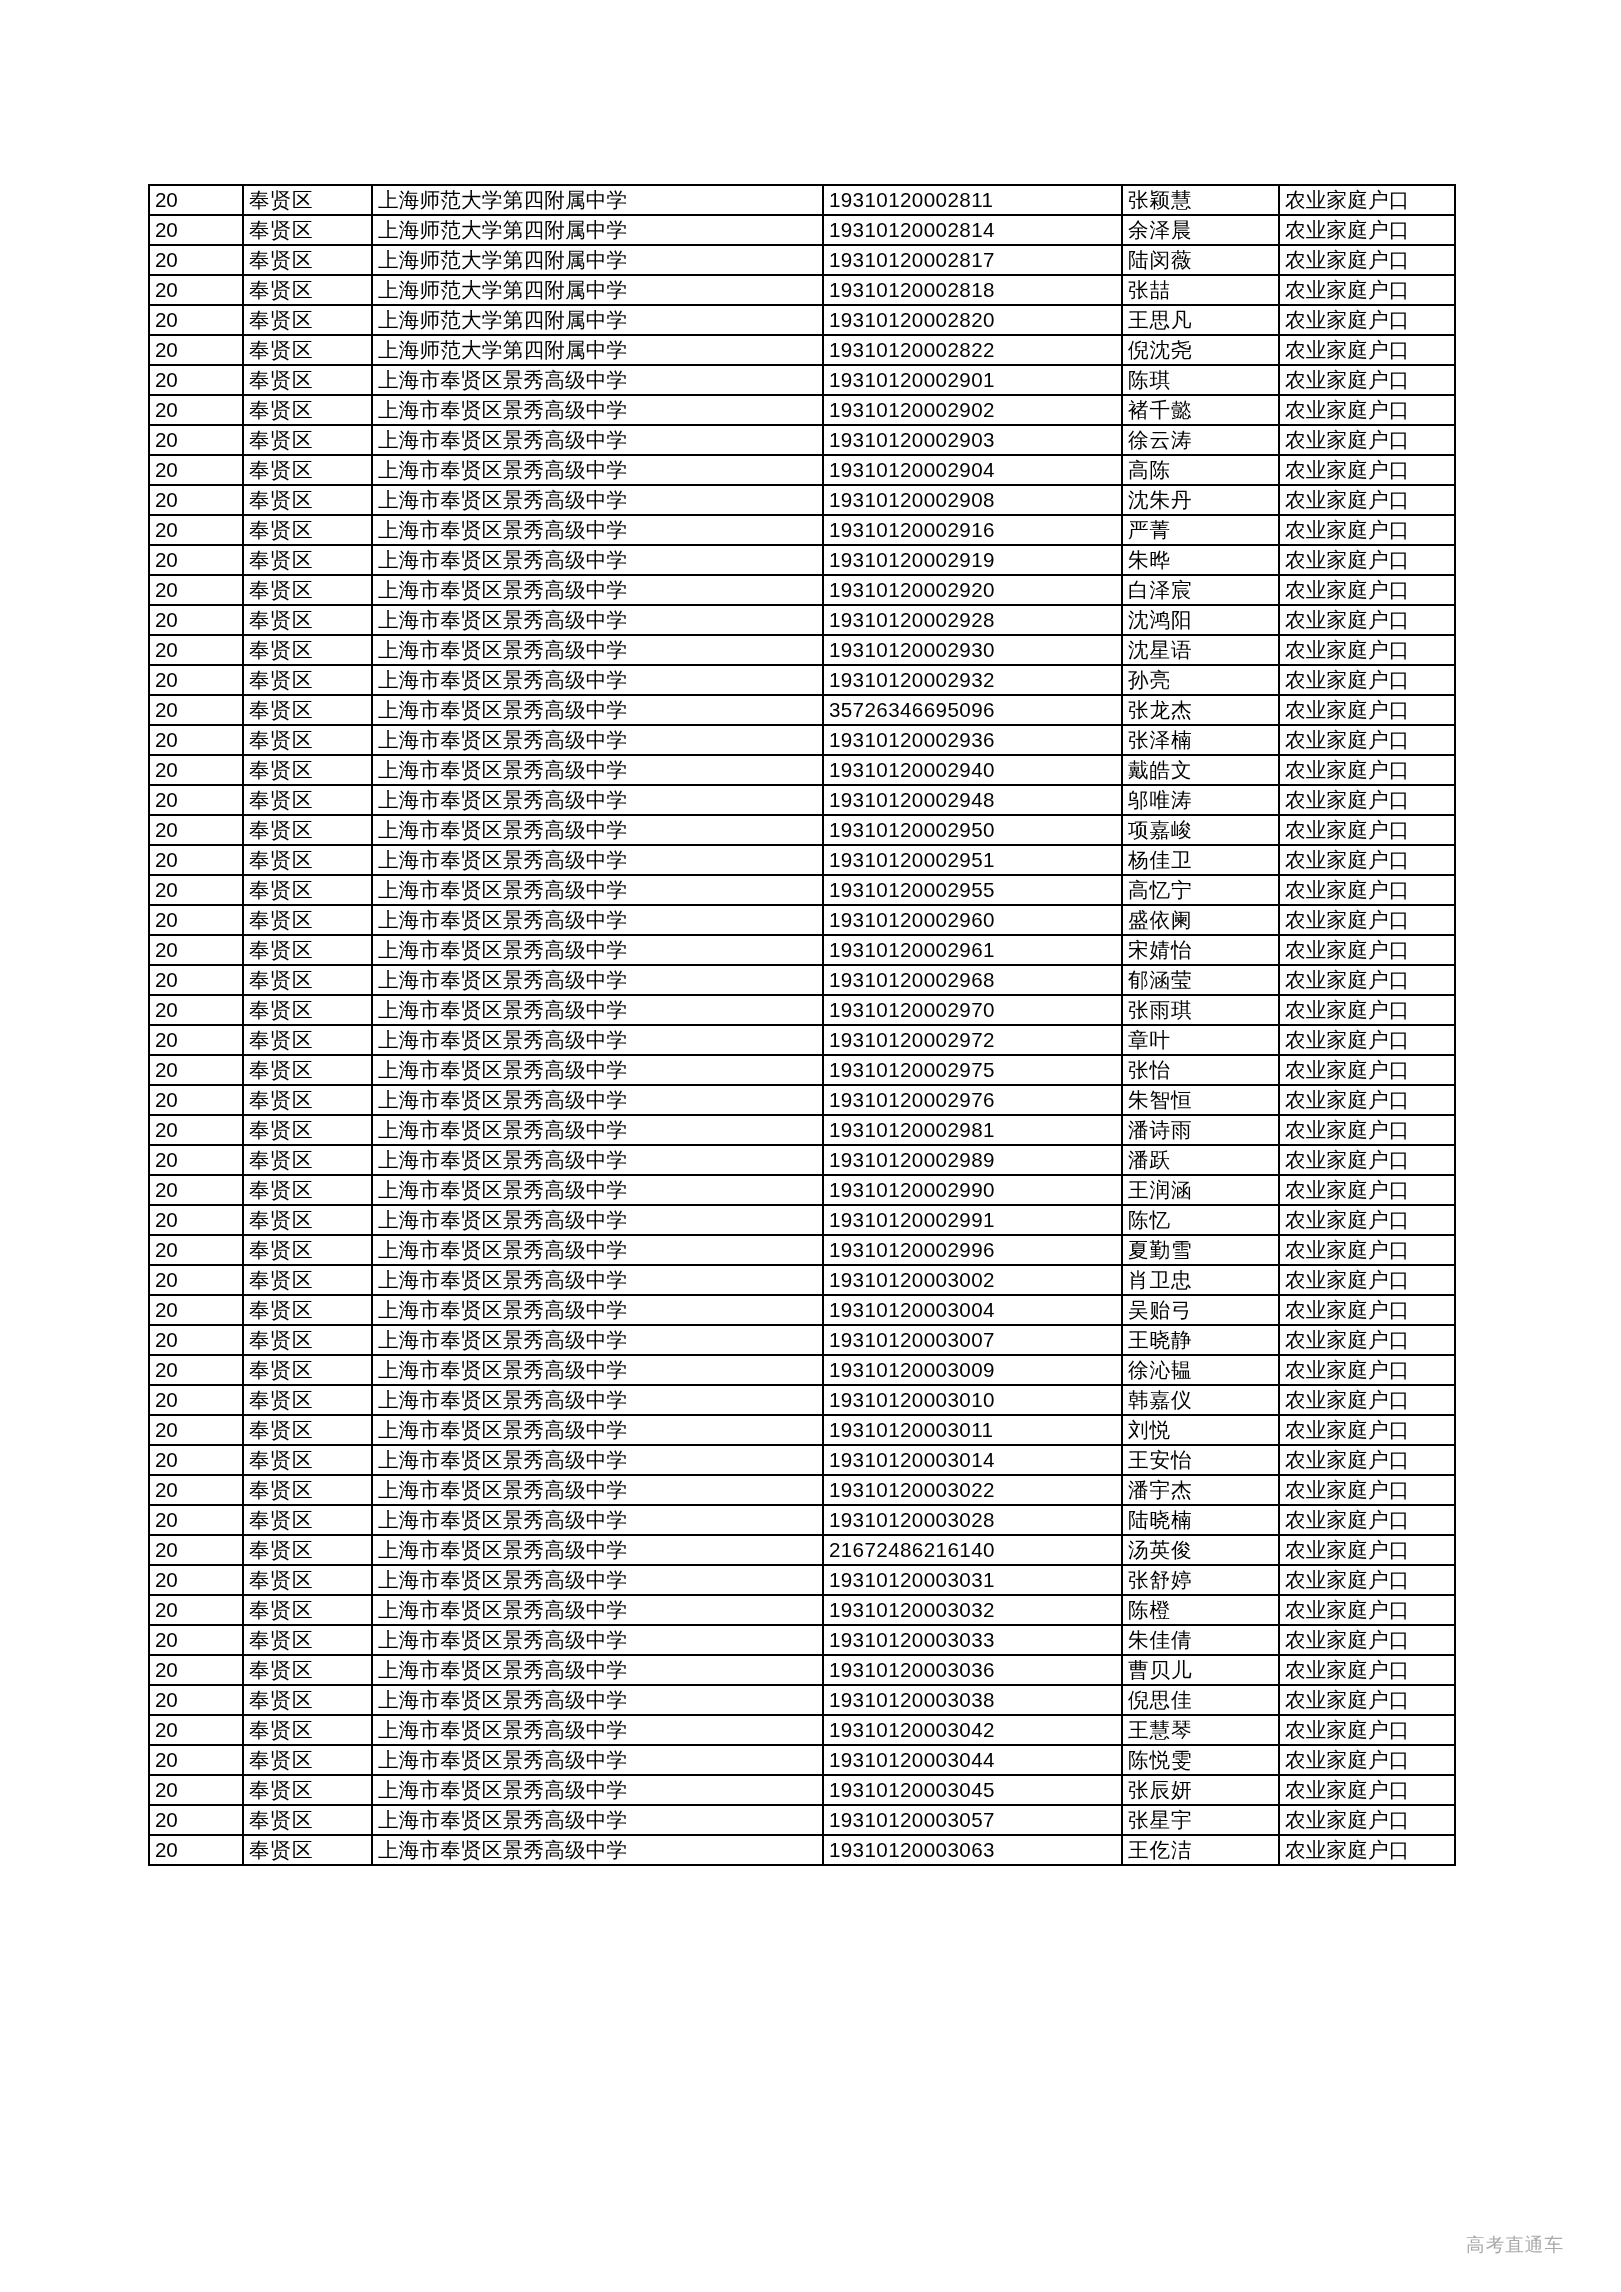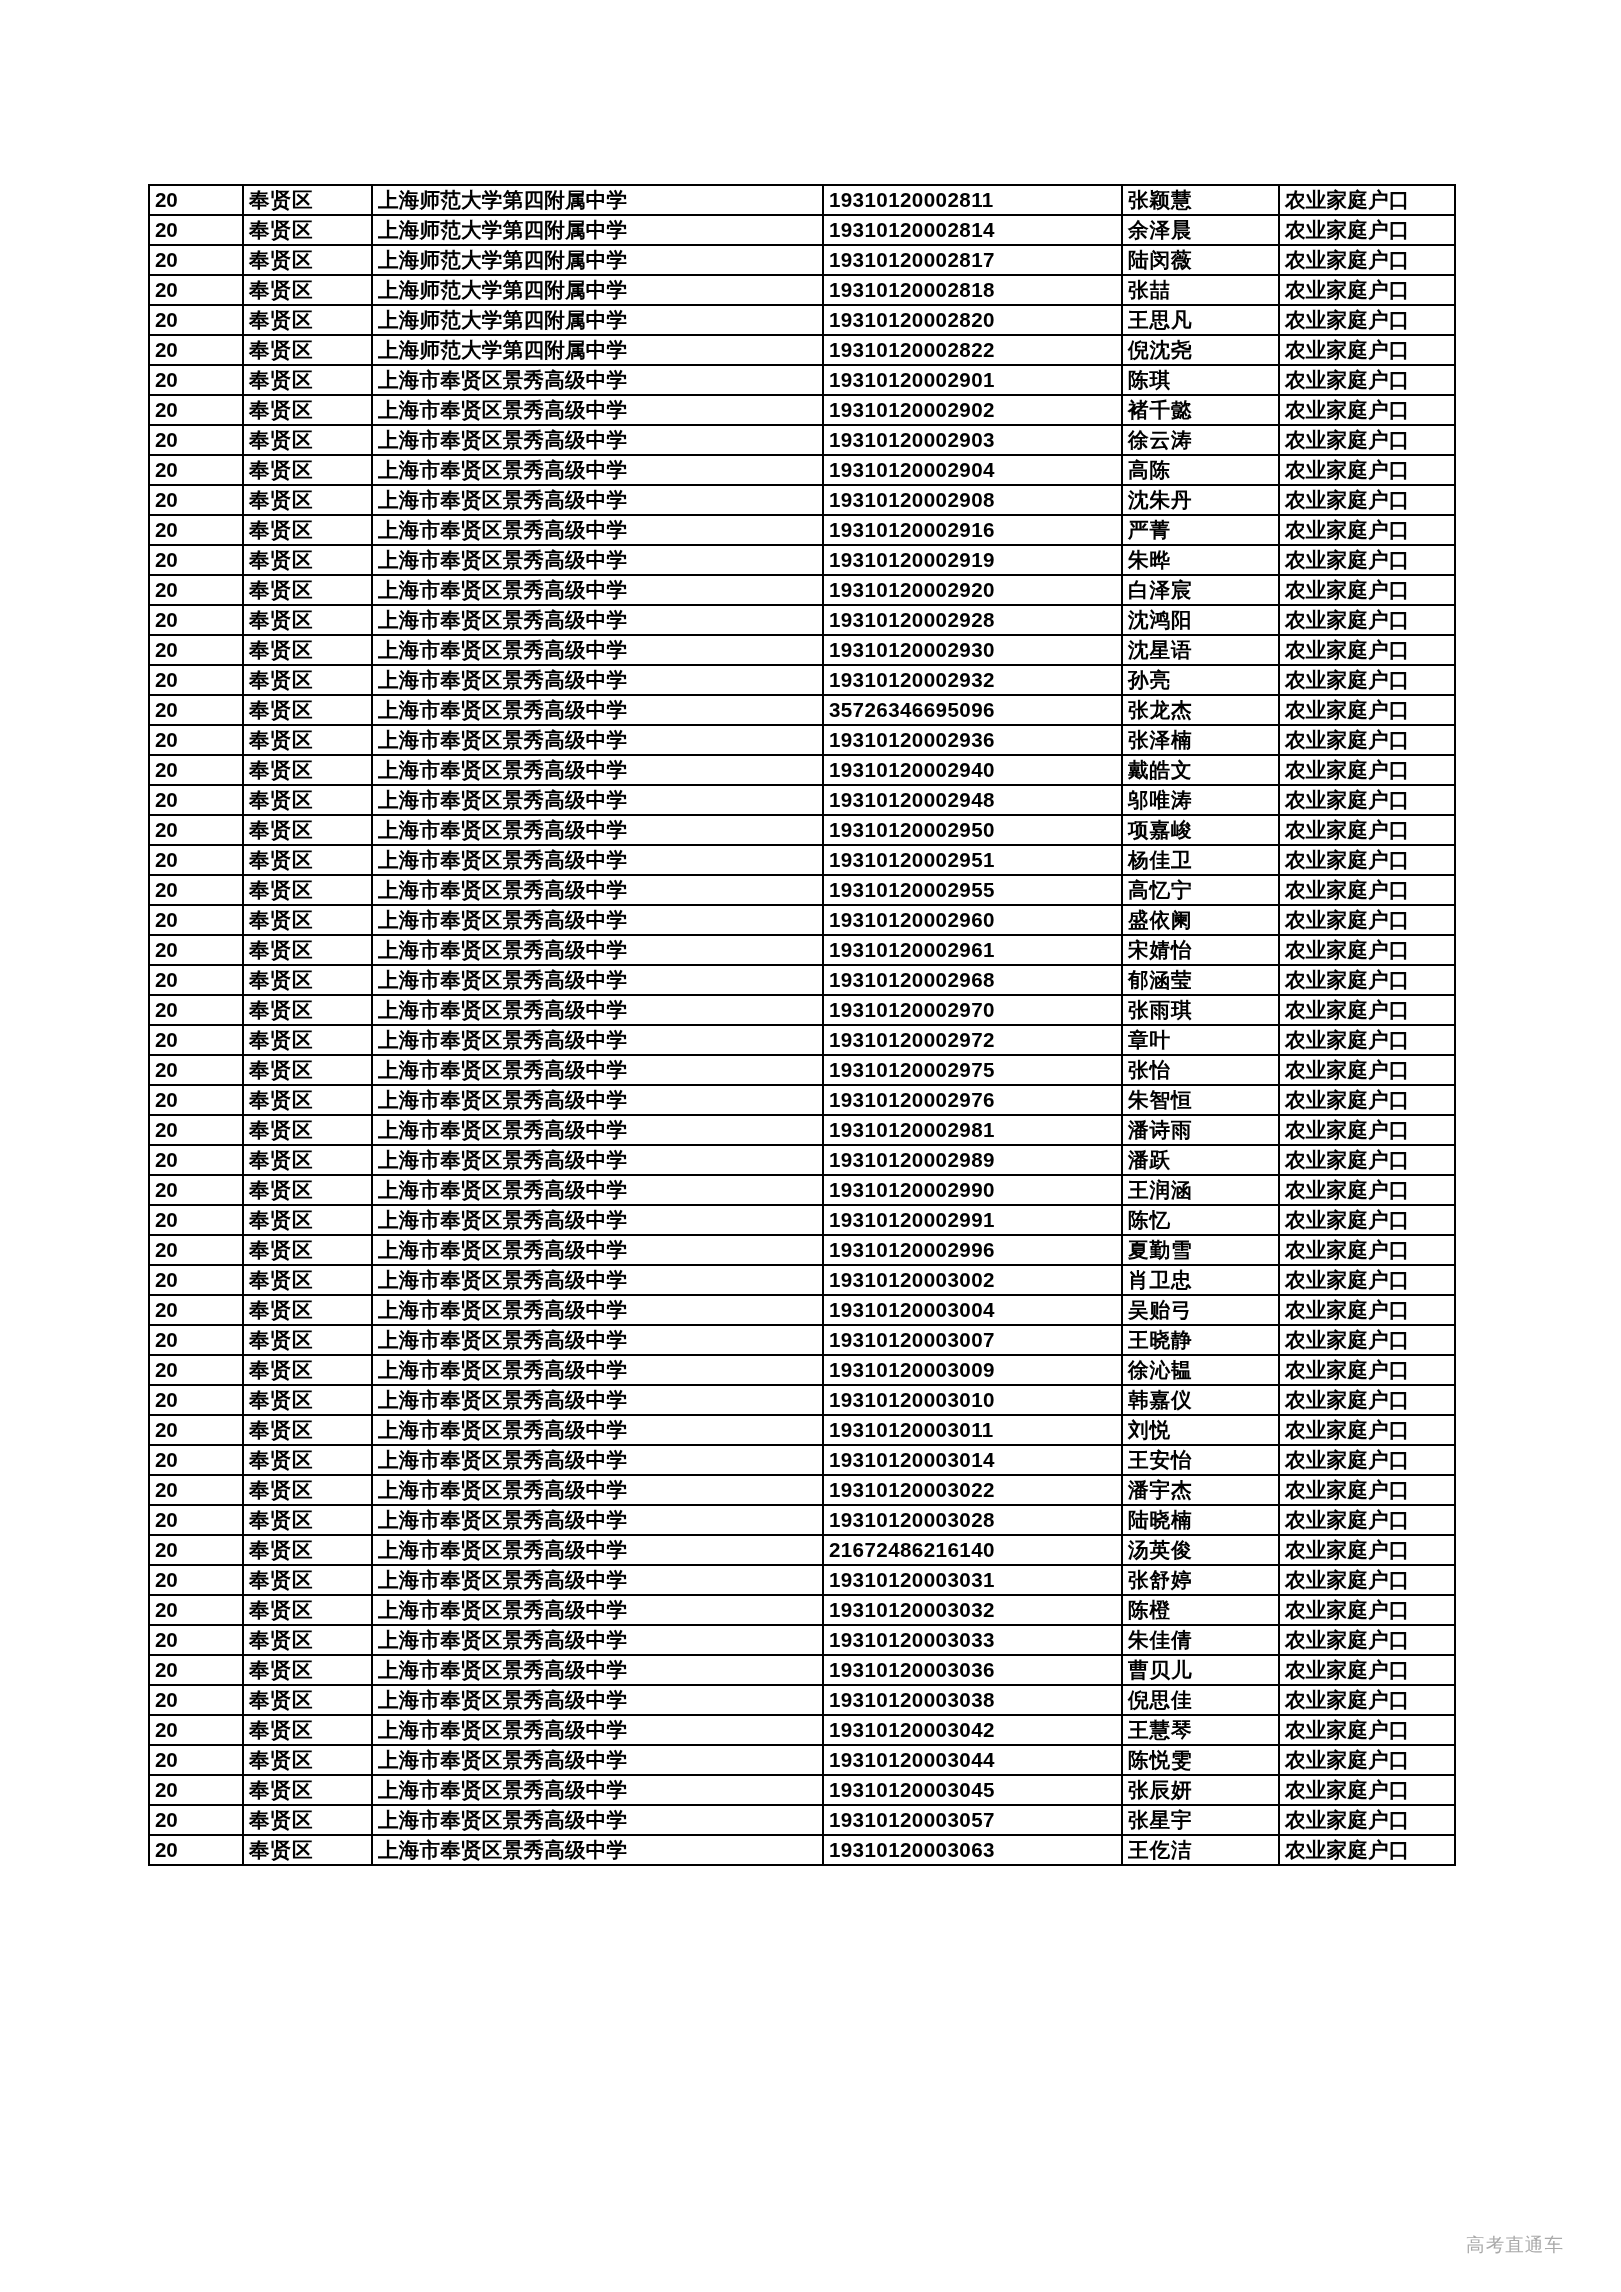--- a/index.html
+++ b/index.html
@@ -30,21 +30,20 @@
     left: 148px;
     top: 184px;
     width: 1307px;
   }
 
   table.roster {
     border-collapse: collapse;
     table-layout: fixed;
     width: 1307px;
     background: #5eead4;
-    font-weight: bold;
   }
 
   table.roster td {
     border: 2px solid #000000;
     padding: 0 4.9px;
     height: 28px;
     line-height: 28px;
     font-size: 20.6px;
     white-space: nowrap;
     overflow: hidden;

